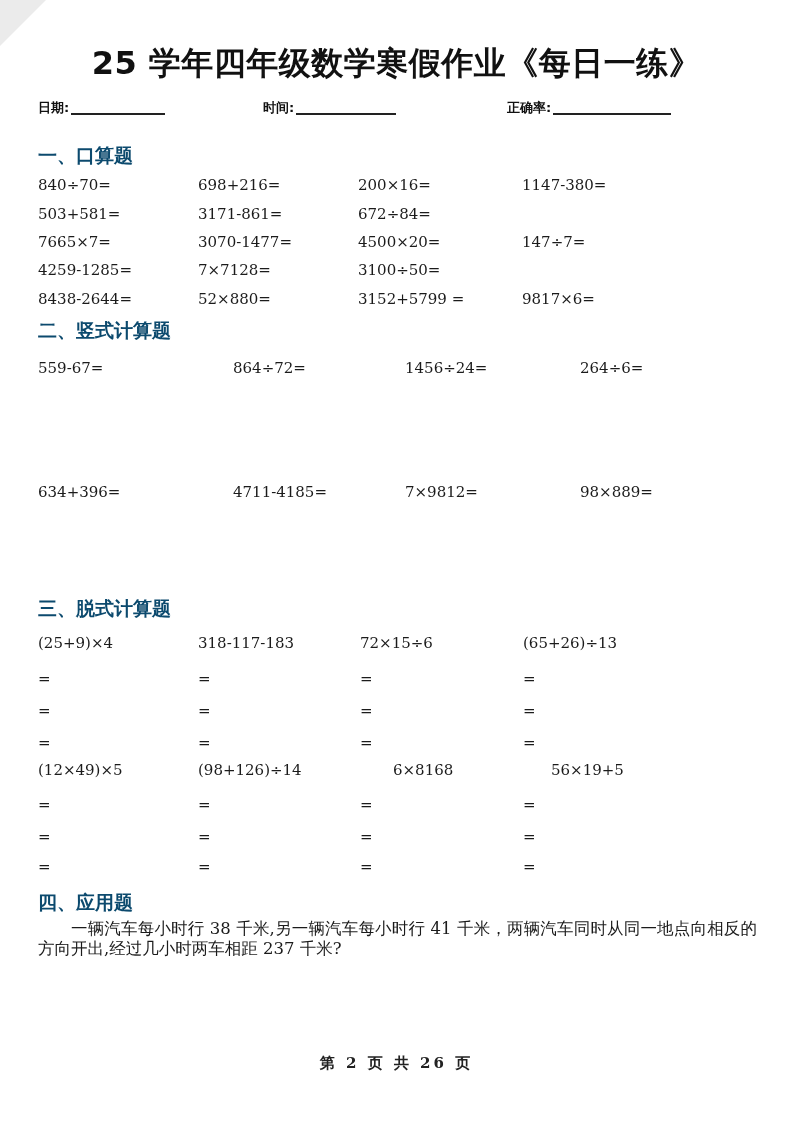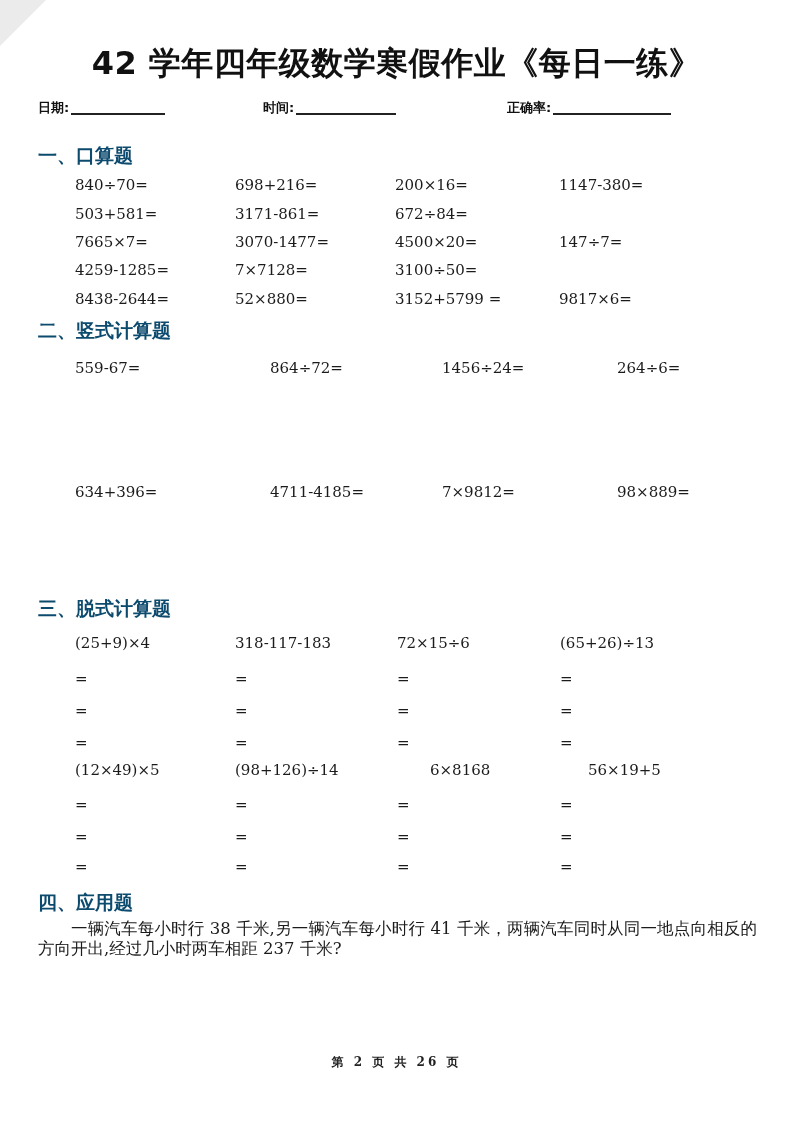--- a/index.html
+++ b/index.html
@@ -60,54 +60,53 @@
     font-size: 19px;
     color: #0c4a6e;
     white-space: nowrap;
   }
   .row4 {
     position: absolute; left: 38px; right: 20px;
     display: grid;
     font-size: 15px;
     color: #1b1b1b;
     white-space: nowrap;
-    margin-left: 37px;
   }
   .cols-a { grid-template-columns: 160px 160px 164px auto; } 
   .cols-b { grid-template-columns: 195px 172px 175px auto; } 
   .cols-c { grid-template-columns: 160px 162px 163px auto; } 
   .cell { display: block; }
   .pad-33 { padding-left: 33px; }
   .pad-28 { padding-left: 28px; }
 
   .word-para {
     position: absolute; left: 38px; top: 919px; width: 719px;
     font-size: 16.5px;
     line-height: 20px;
     text-indent: 2em;
     color: #1b1b1b;
     text-align: justify;
   }
   .footer {
     position: absolute; left: 0; right: 0; top: 1054px;
     text-align: center;
     font-weight: bold;
-    font-size: 12px;
+    font-size: 15px;
     letter-spacing: 3px;
     color: #222;
   }
 </style>
 </head>
 <body>
 
 <div class="page">
 
   <div class="corner-artifact"></div>
 
-  <div class="title">42 学年四年级数学寒假作业《每日一练》</div>
+  <div class="title">25 学年四年级数学寒假作业《每日一练》</div>
 
   <div class="meta-row">
     <span class="meta-field f-date"><span>日期:</span><span class="blank w-date"></span></span>
     <span class="meta-field f-time"><span>时间:</span><span class="blank w-time"></span></span>
     <span class="meta-field f-acc"><span>正确率:</span><span class="blank w-acc"></span></span>
   </div>
 
   <div class="sec-heading" style="top:143px">一、口算题</div>
 
   <div class="row4 cols-a" style="top:176px">

